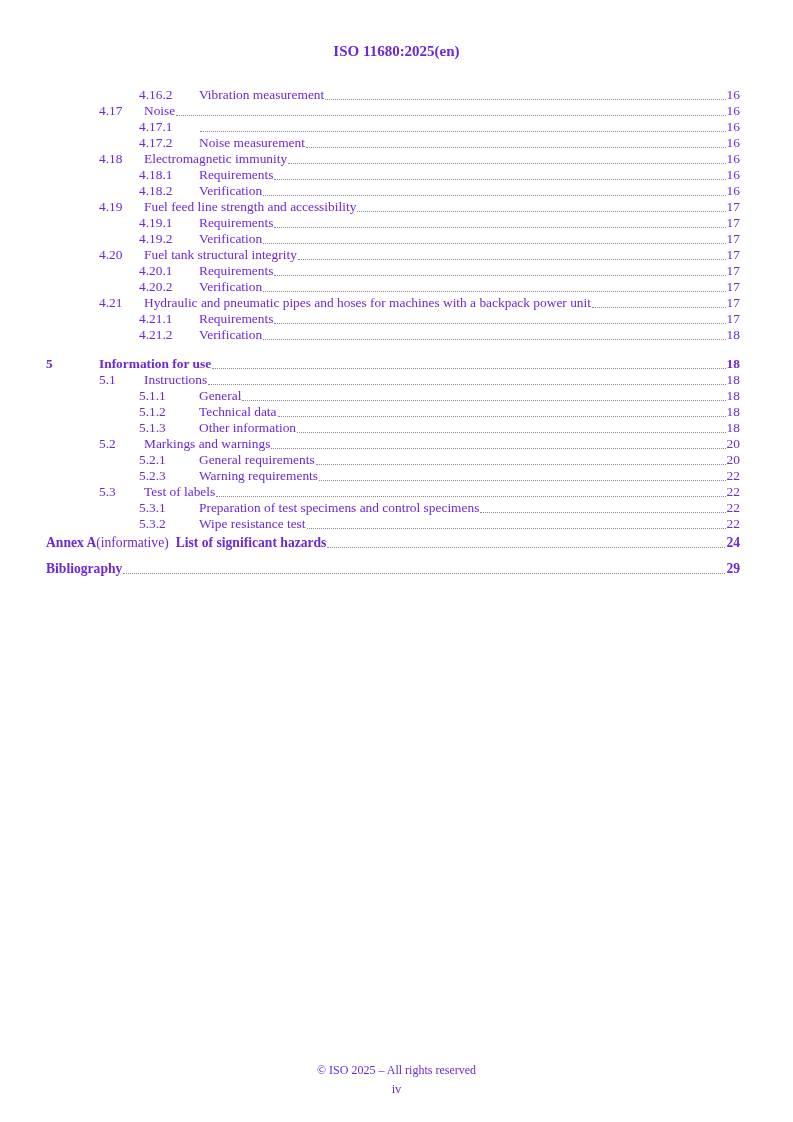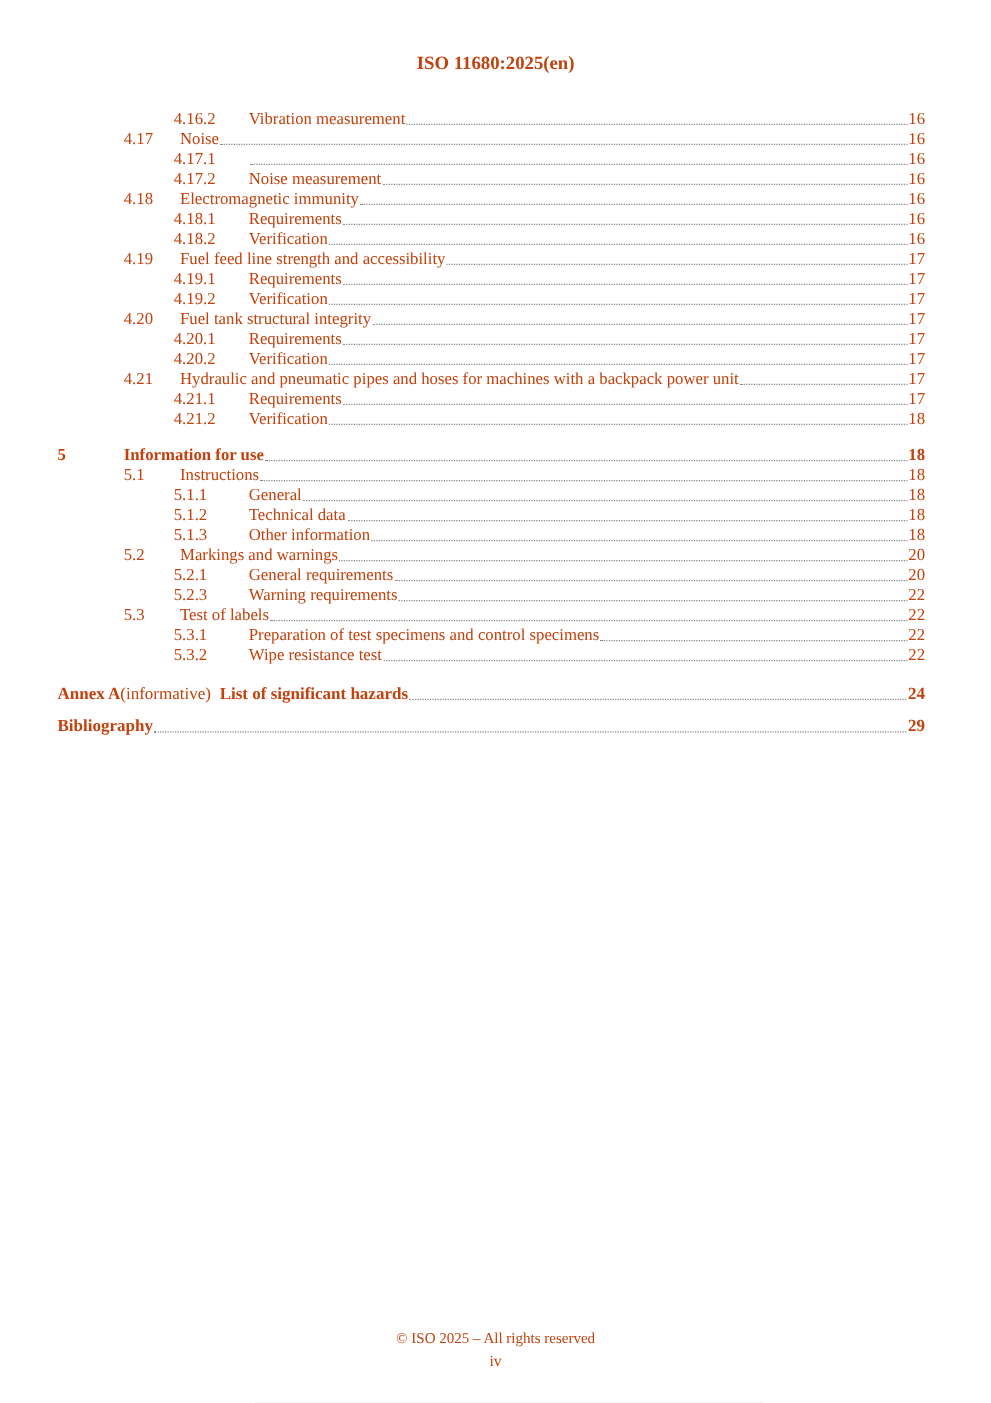--- a/index.html
+++ b/index.html
@@ -4,21 +4,21 @@
 <style>
   * { box-sizing: border-box; }
   html, body { margin: 0; padding: 0; background: #e9e9e9; }
   .page {
     position: relative;
     width: 793px;
     height: 1122px;
     margin: 0 auto;
     background: #ffffff;
     font-family: "Liberation Serif", "DejaVu Serif", serif;
-    color: #c2410c;
+    color: #6d28d9;
     overflow: hidden;
   }
   .header-title {
     position: absolute;
     top: 43px;
     left: 0;
     width: 100%;
     text-align: center;
     font-size: 15px;
     font-weight: bold;
@@ -44,21 +44,21 @@
     margin: 0 1px 3px 1px;
   }
   .pg { flex: none; }
   .lvl1 .num { width: 53px; }
   .lvl1 .num, .lvl1 .title, .lvl1 .pg { font-weight: bold; }
   .lvl2 { margin-left: 53px; }
   .lvl2 .num { width: 45px; }
   .lvl3 { margin-left: 93px; }
   .lvl3 .num { width: 60px; }
   .toc-block + .toc-block { margin-top: 13px; }
-  .annexes { margin-top: 15px; }
+  .annexes { margin-top: 3px; }
   .annex-entry { margin-bottom: 10px; }
   .annex-entry .row { font-size: 13.6px; line-height: 16px; }
   .annex-line1 {
     font-size: 13.6px;
     line-height: 16px;
     text-align: justify;
     text-align-last: justify;
     white-space: normal;
   }
   .annex-kind { font-weight: normal; }

